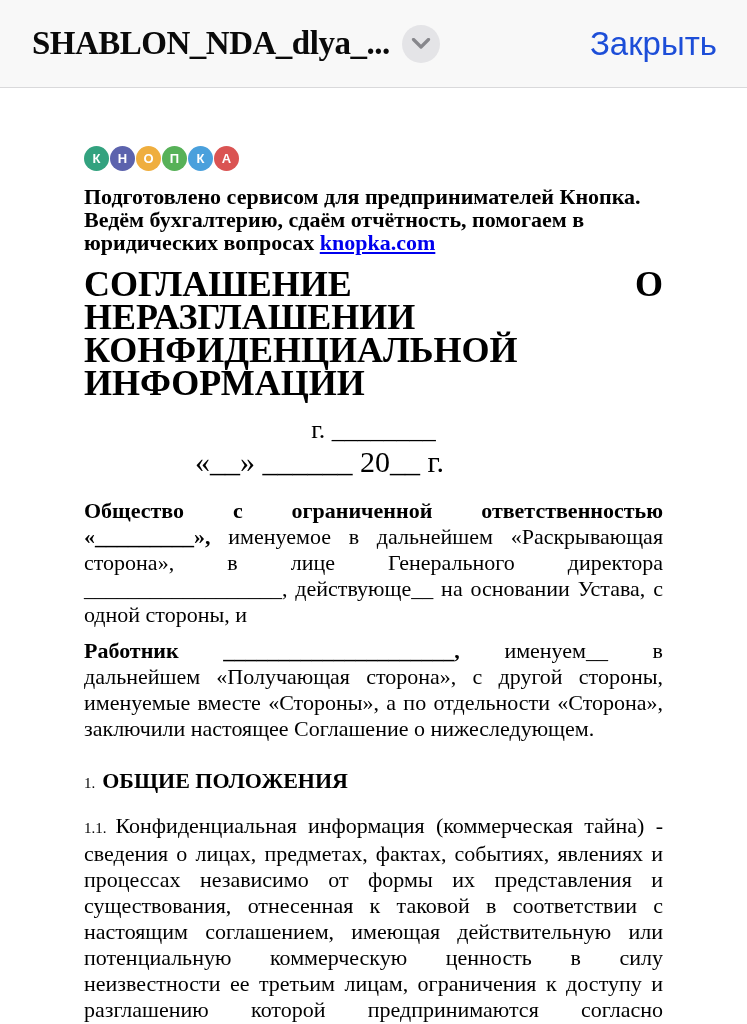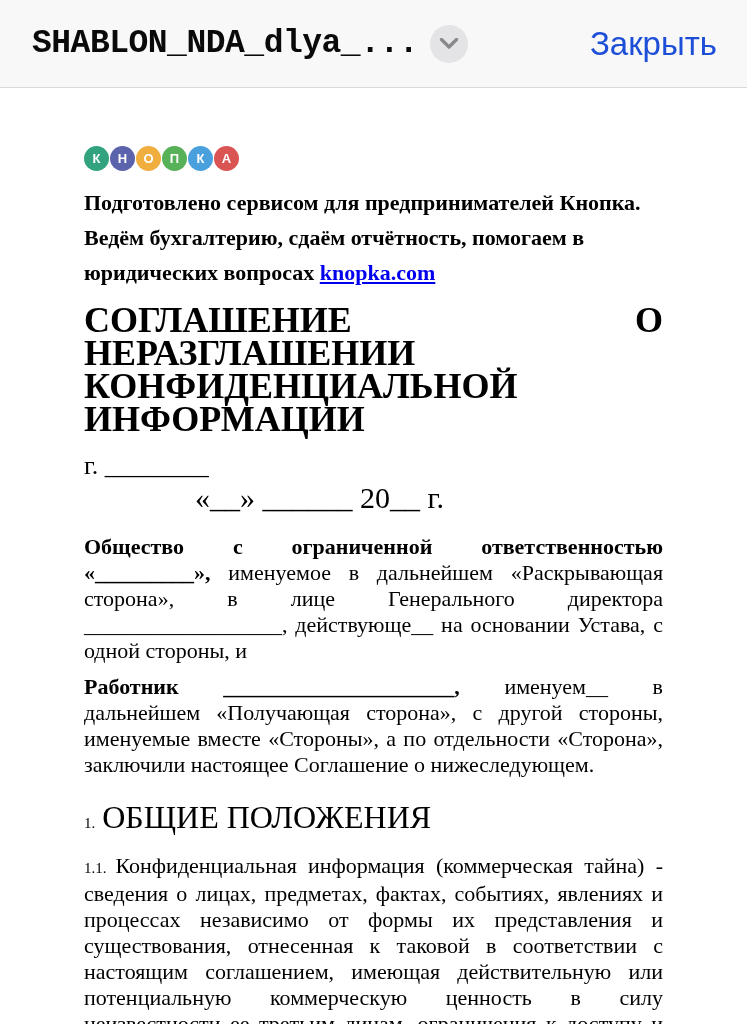--- a/index.html
+++ b/index.html
@@ -13,21 +13,21 @@
   
   .header {
     height: 88px;
     background: #F8F8F8;
     border-bottom: 1px solid #D9D9DB;
     display: flex;
     align-items: center;
     padding: 0 30px 0 32px;
   }
   .hdr-title {
-    font-family: Liberation Mono, monospace;
+    font-family: Liberation Serif, serif;
     font-weight: 700;
     font-size: 33px;
     letter-spacing: -0.5px;
     color: #0a0a0a;
     white-space: nowrap;
     overflow: hidden;
     max-width: 445px;
   }
   .chevron-btn {
     width: 38px; height: 38px;
@@ -65,41 +65,42 @@
     font-weight: 700;
     font-size: 13px;
     display: flex; align-items: center; justify-content: center;
     flex: 0 0 auto;
   }
 
   .intro {
     margin: 14px 0 0 0;
     font-weight: 700;
     font-size: 22px;
-    line-height: 35px;
+    line-height: 23px;
     text-align: left;
   }
   .doc-link {
     text-decoration: underline;
     font-weight: 700;
     cursor: pointer;
   }
 
   .doc-title {
     margin: 14px 0 0 0;
     font-weight: 700;
     font-size: 36px;
     line-height: 33px;
     text-align: justify;
   }
 
   .place-line {
     margin: 16px 0 0 0;
     font-size: 26px;
     line-height: 28px;
+    text-align: center;
   }
   .date-line {
     margin: 4px 0 0 0;
     font-size: 30px;
     line-height: 28px;
     text-indent: 111px;
   }
 
   .para {
     margin: 0;
@@ -114,22 +115,22 @@
   .sec-heading {
     margin-top: 24px;
     line-height: 30px;
   }
   .sec-num {
     font-size: 15px;
     font-weight: 400;
     margin-right: 7px;
   }
   .sec-text {
-    font-size: 32px;
-    font-weight: 400;
+    font-size: 22px;
+    font-weight: 700;
   }
 
   .clause { margin-top: 15px; }
   .clause-num {
     font-size: 15px;
     margin-right: 9px;
   }
 </style>
 </head>
 <body>

